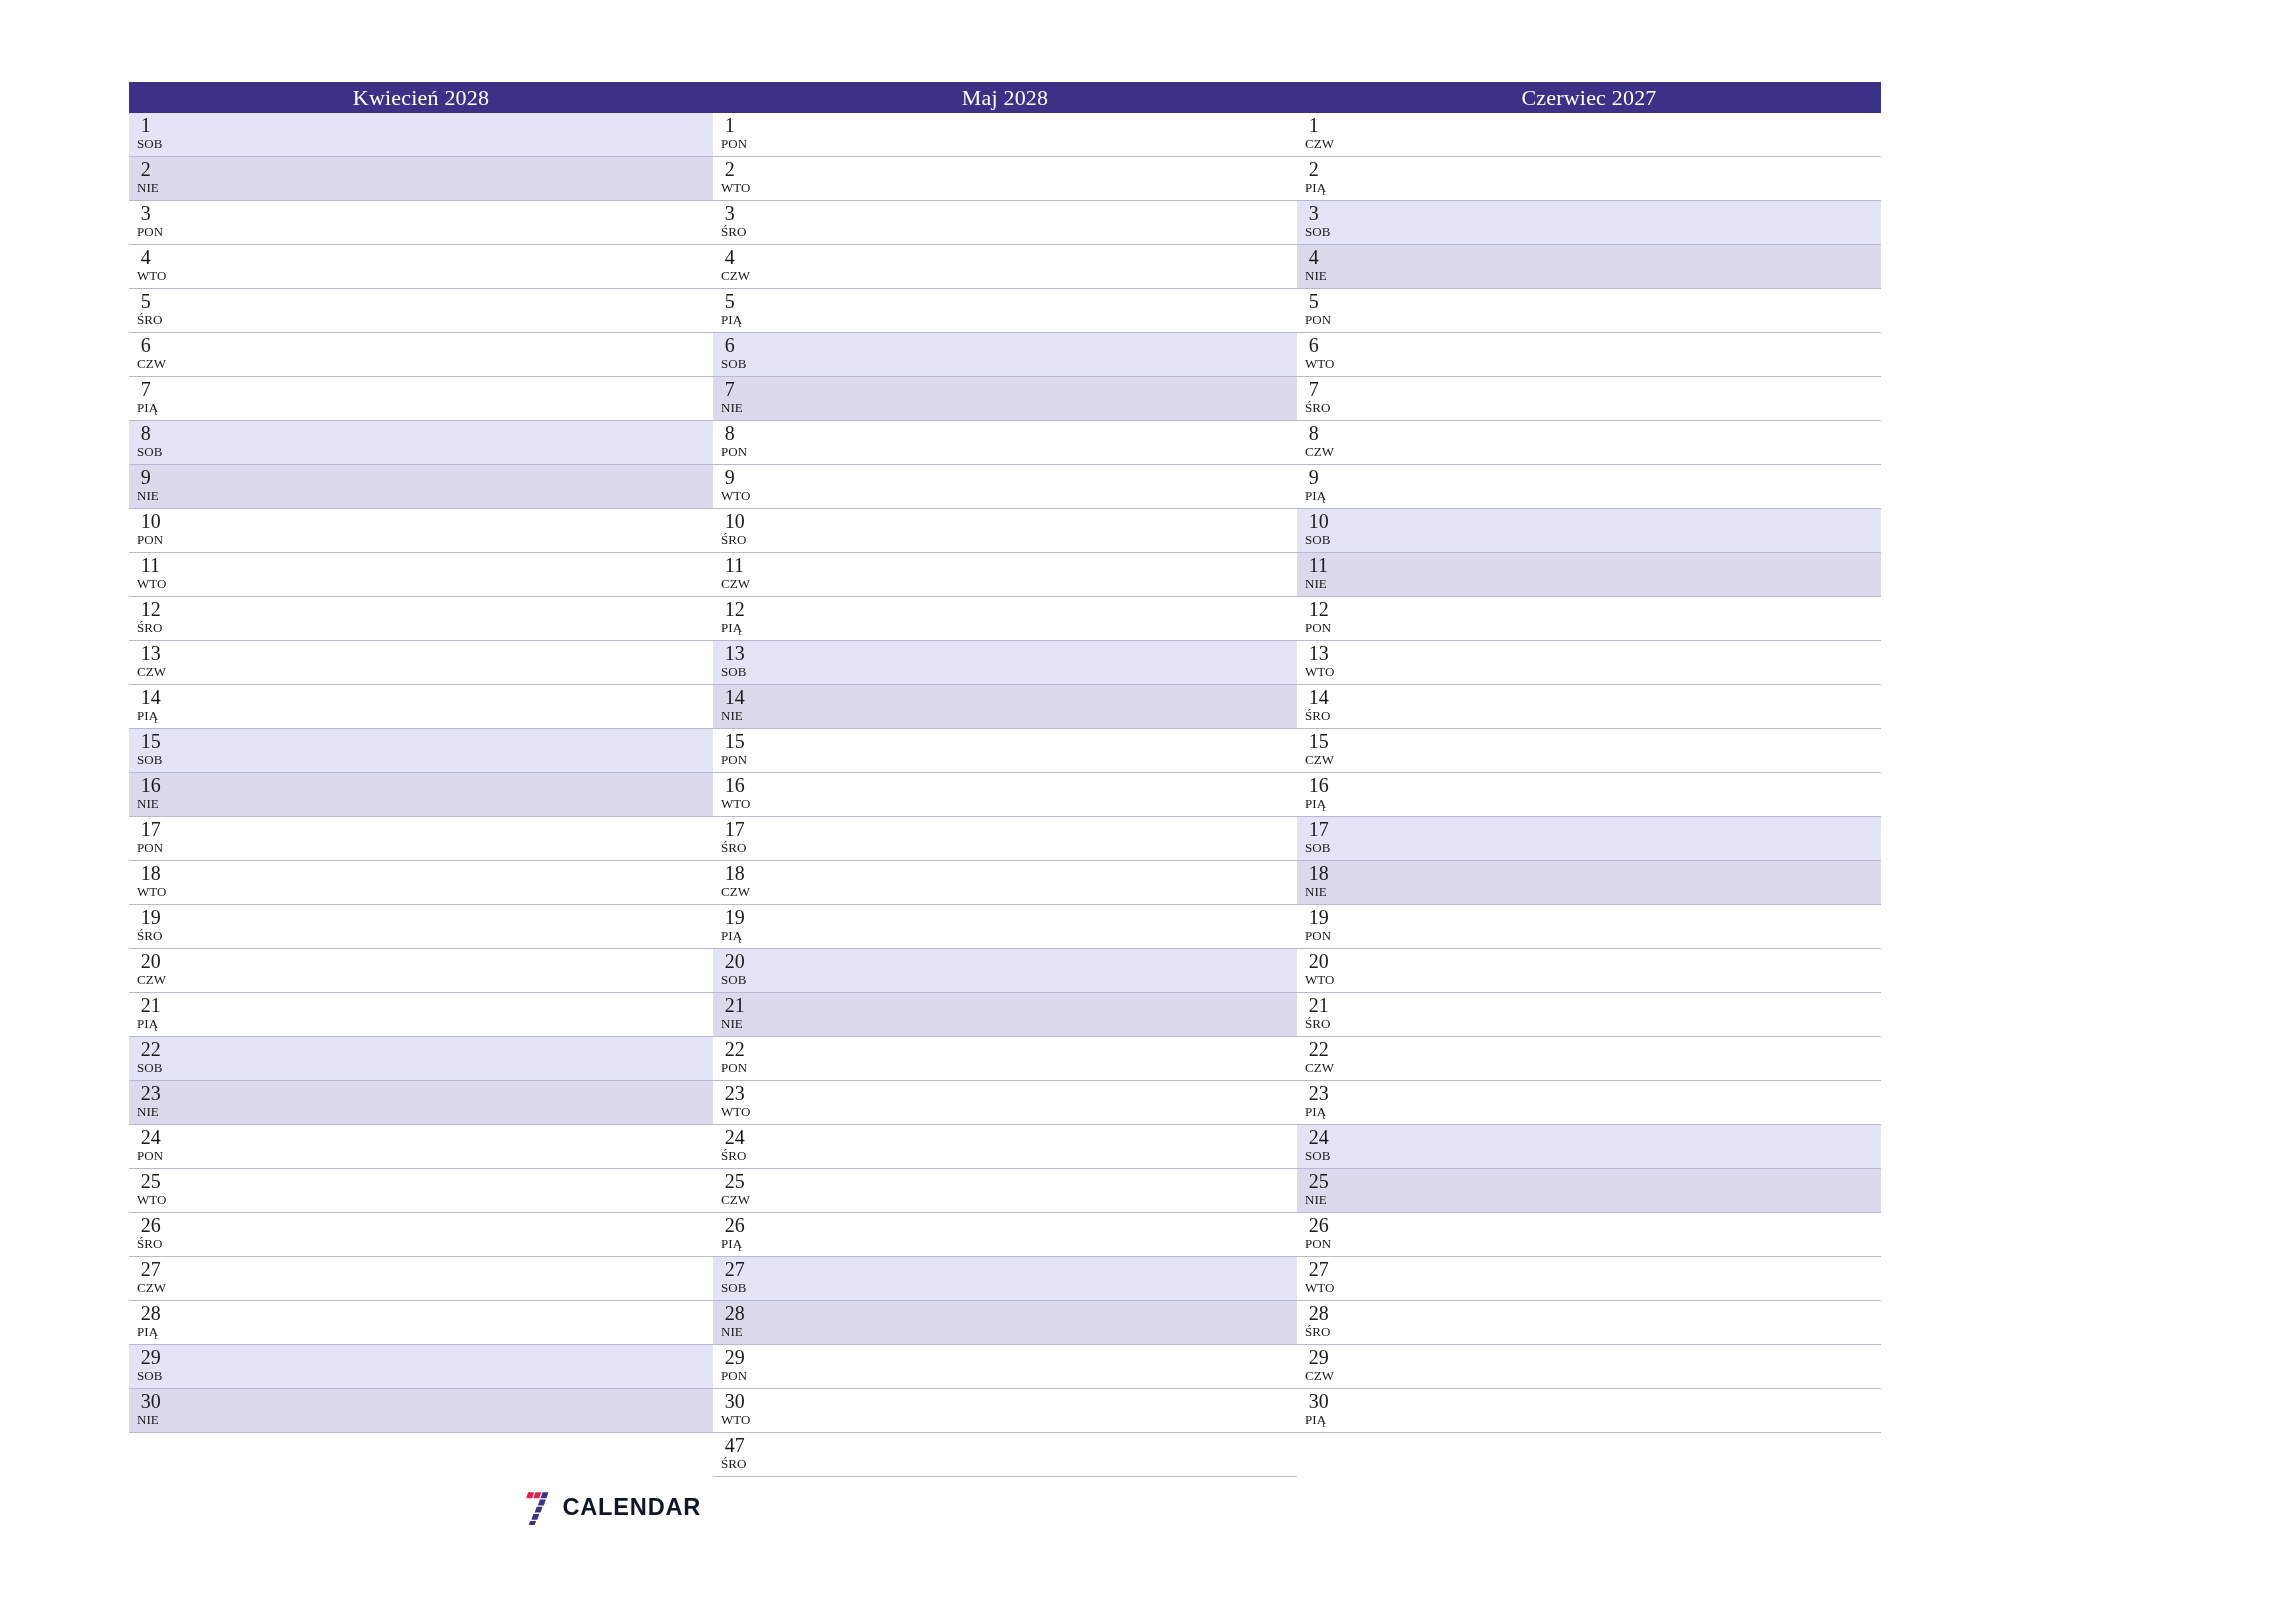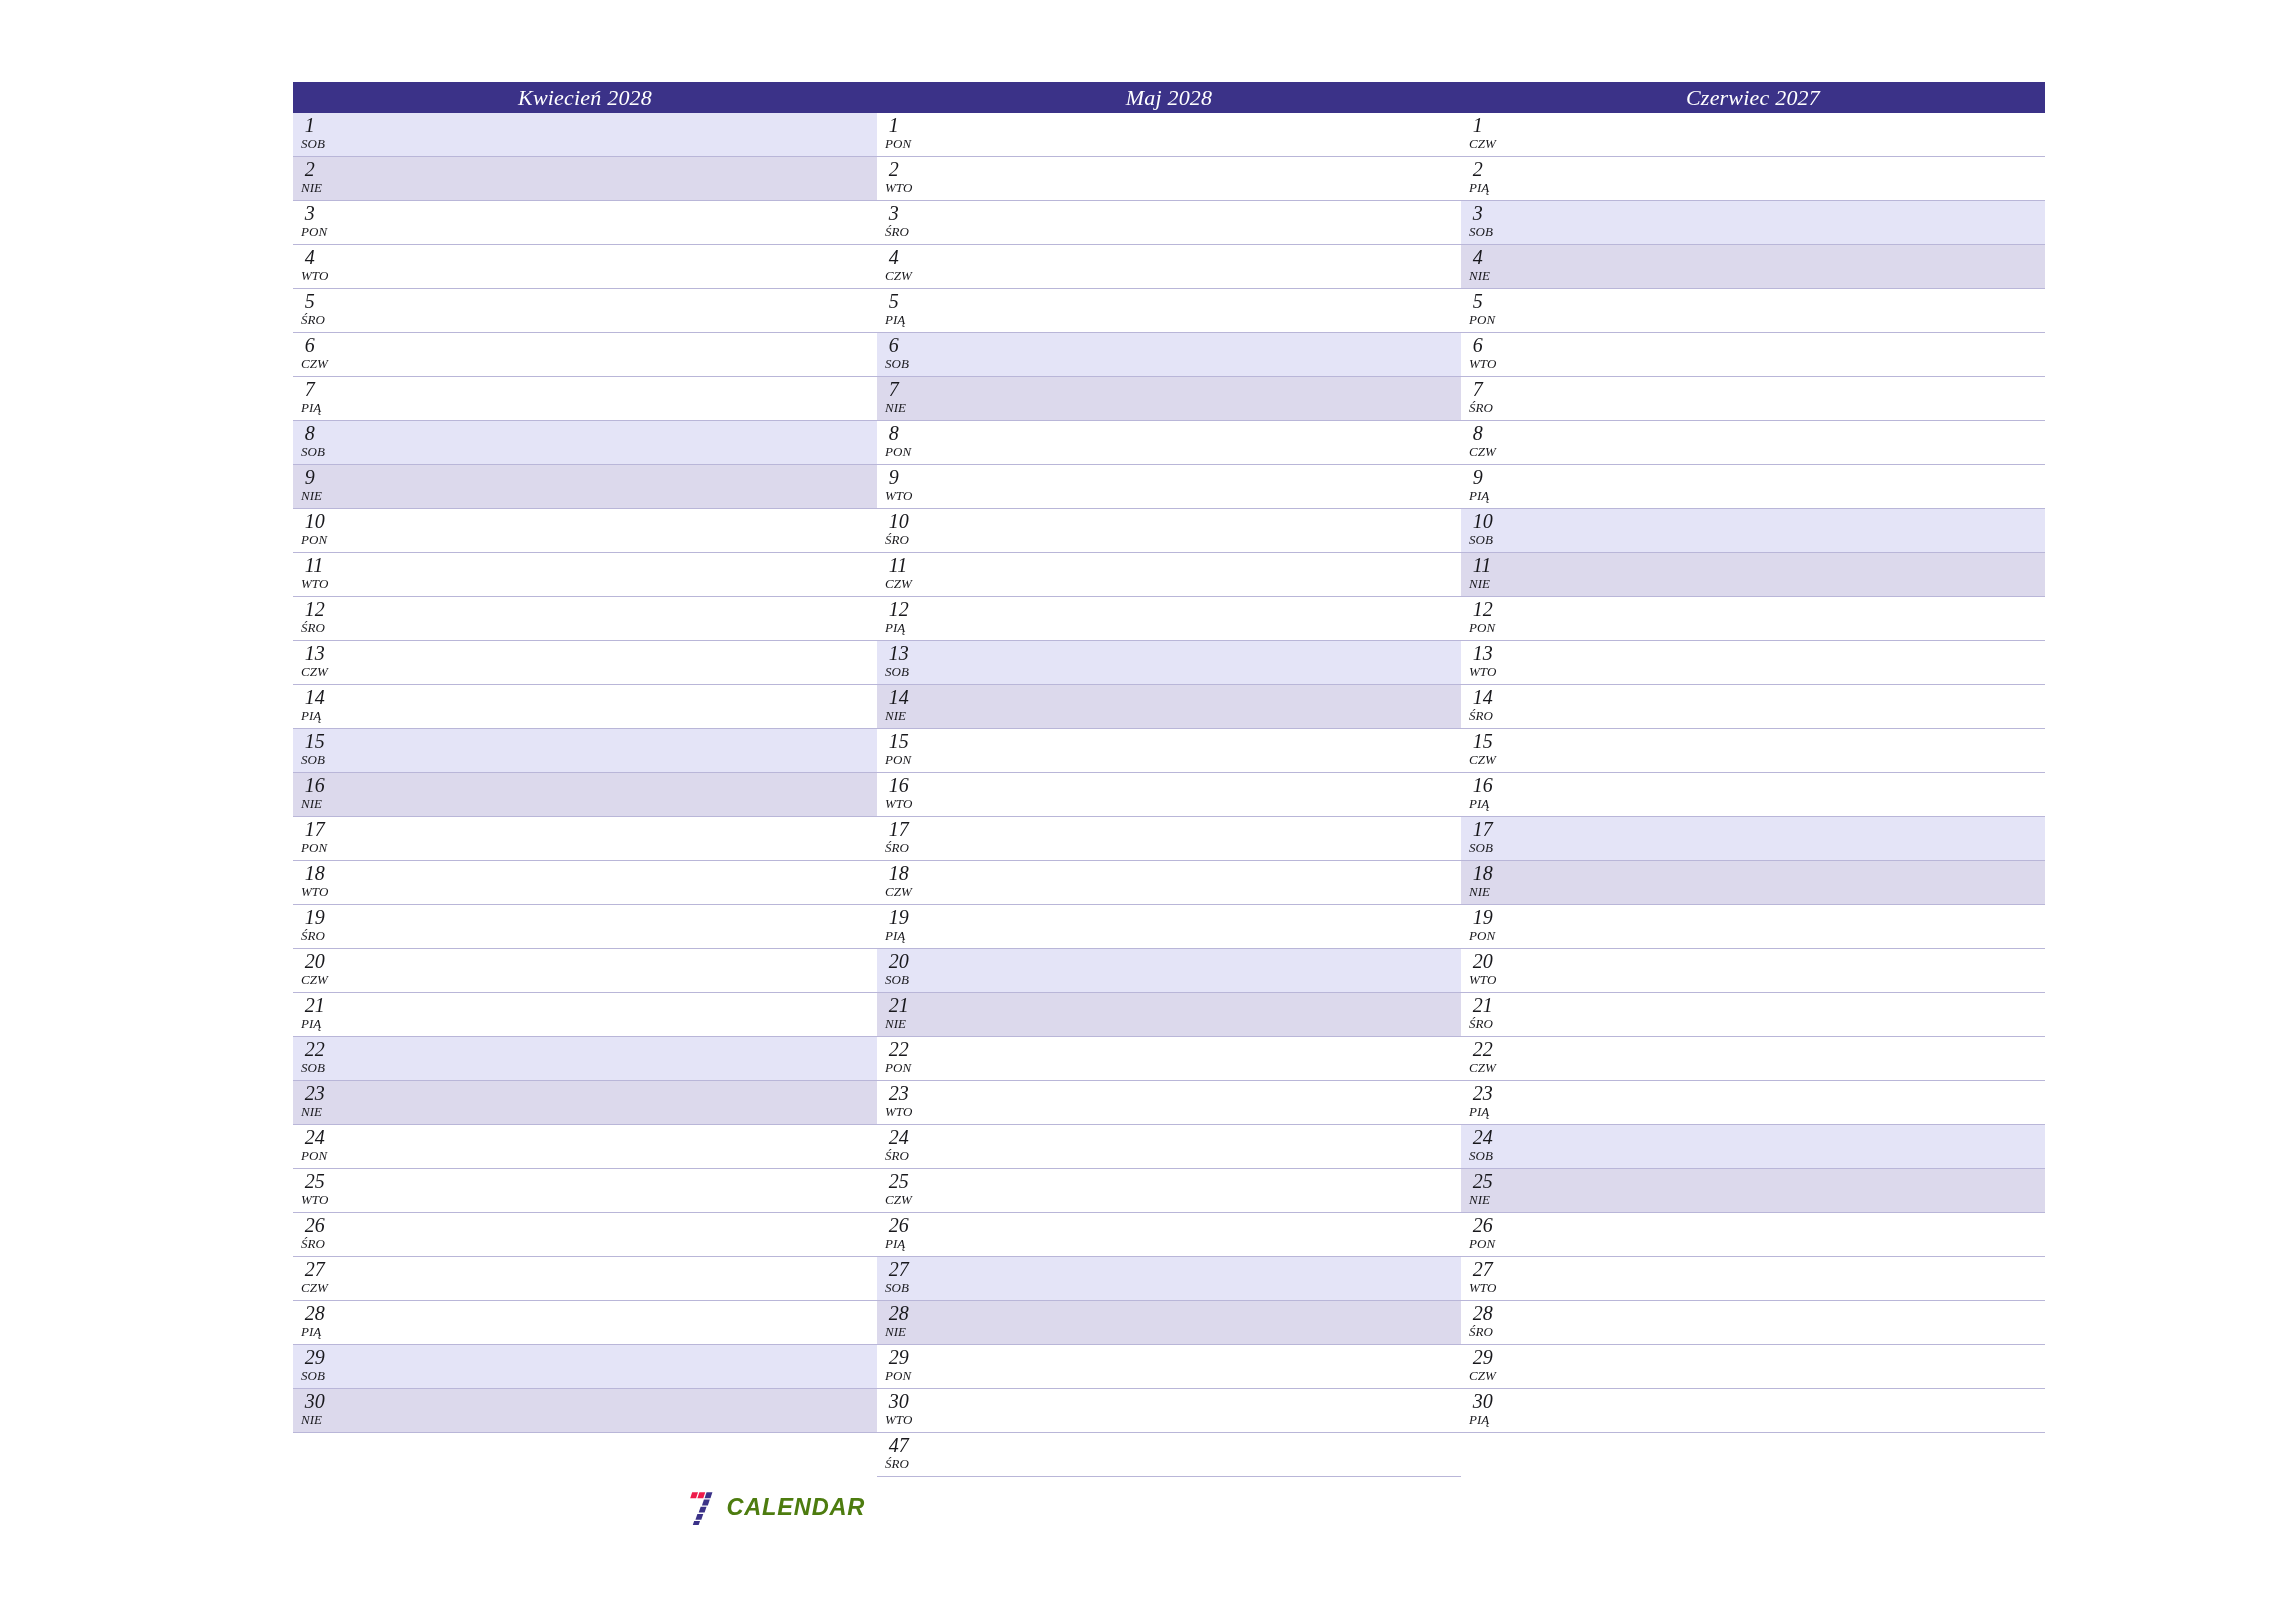--- a/index.html
+++ b/index.html
@@ -14,22 +14,21 @@
     position: relative;
     overflow: hidden;
   }
 
   .planner {
     position: absolute;
     left: 129px;
     top: 82px;
     width: 2080px;
     display: flex;
-    justify-content: center;
-    font-style: italic;
+    justify-content: flex-start;
   }
 
   .month-col {
     width: 584px;
     display: flex;
     flex-direction: column;
     position: relative;
   }
 
   .month-header {
@@ -83,21 +82,21 @@
   }
   .logo-mark {
     width: 34px;
     height: 34px;
     display: block;
   }
   .logo-text {
     font-family: "Liberation Sans", sans-serif;
     font-size: 23.6px;
     font-weight: bold;
-    color: #4d7c0f;
+    color: #0f172a;
     letter-spacing: 0.8px;
     line-height: 1;
   }
 </style>
 </head>
 <body>
 
 <div class="planner">
 
   <div class="month-col">

